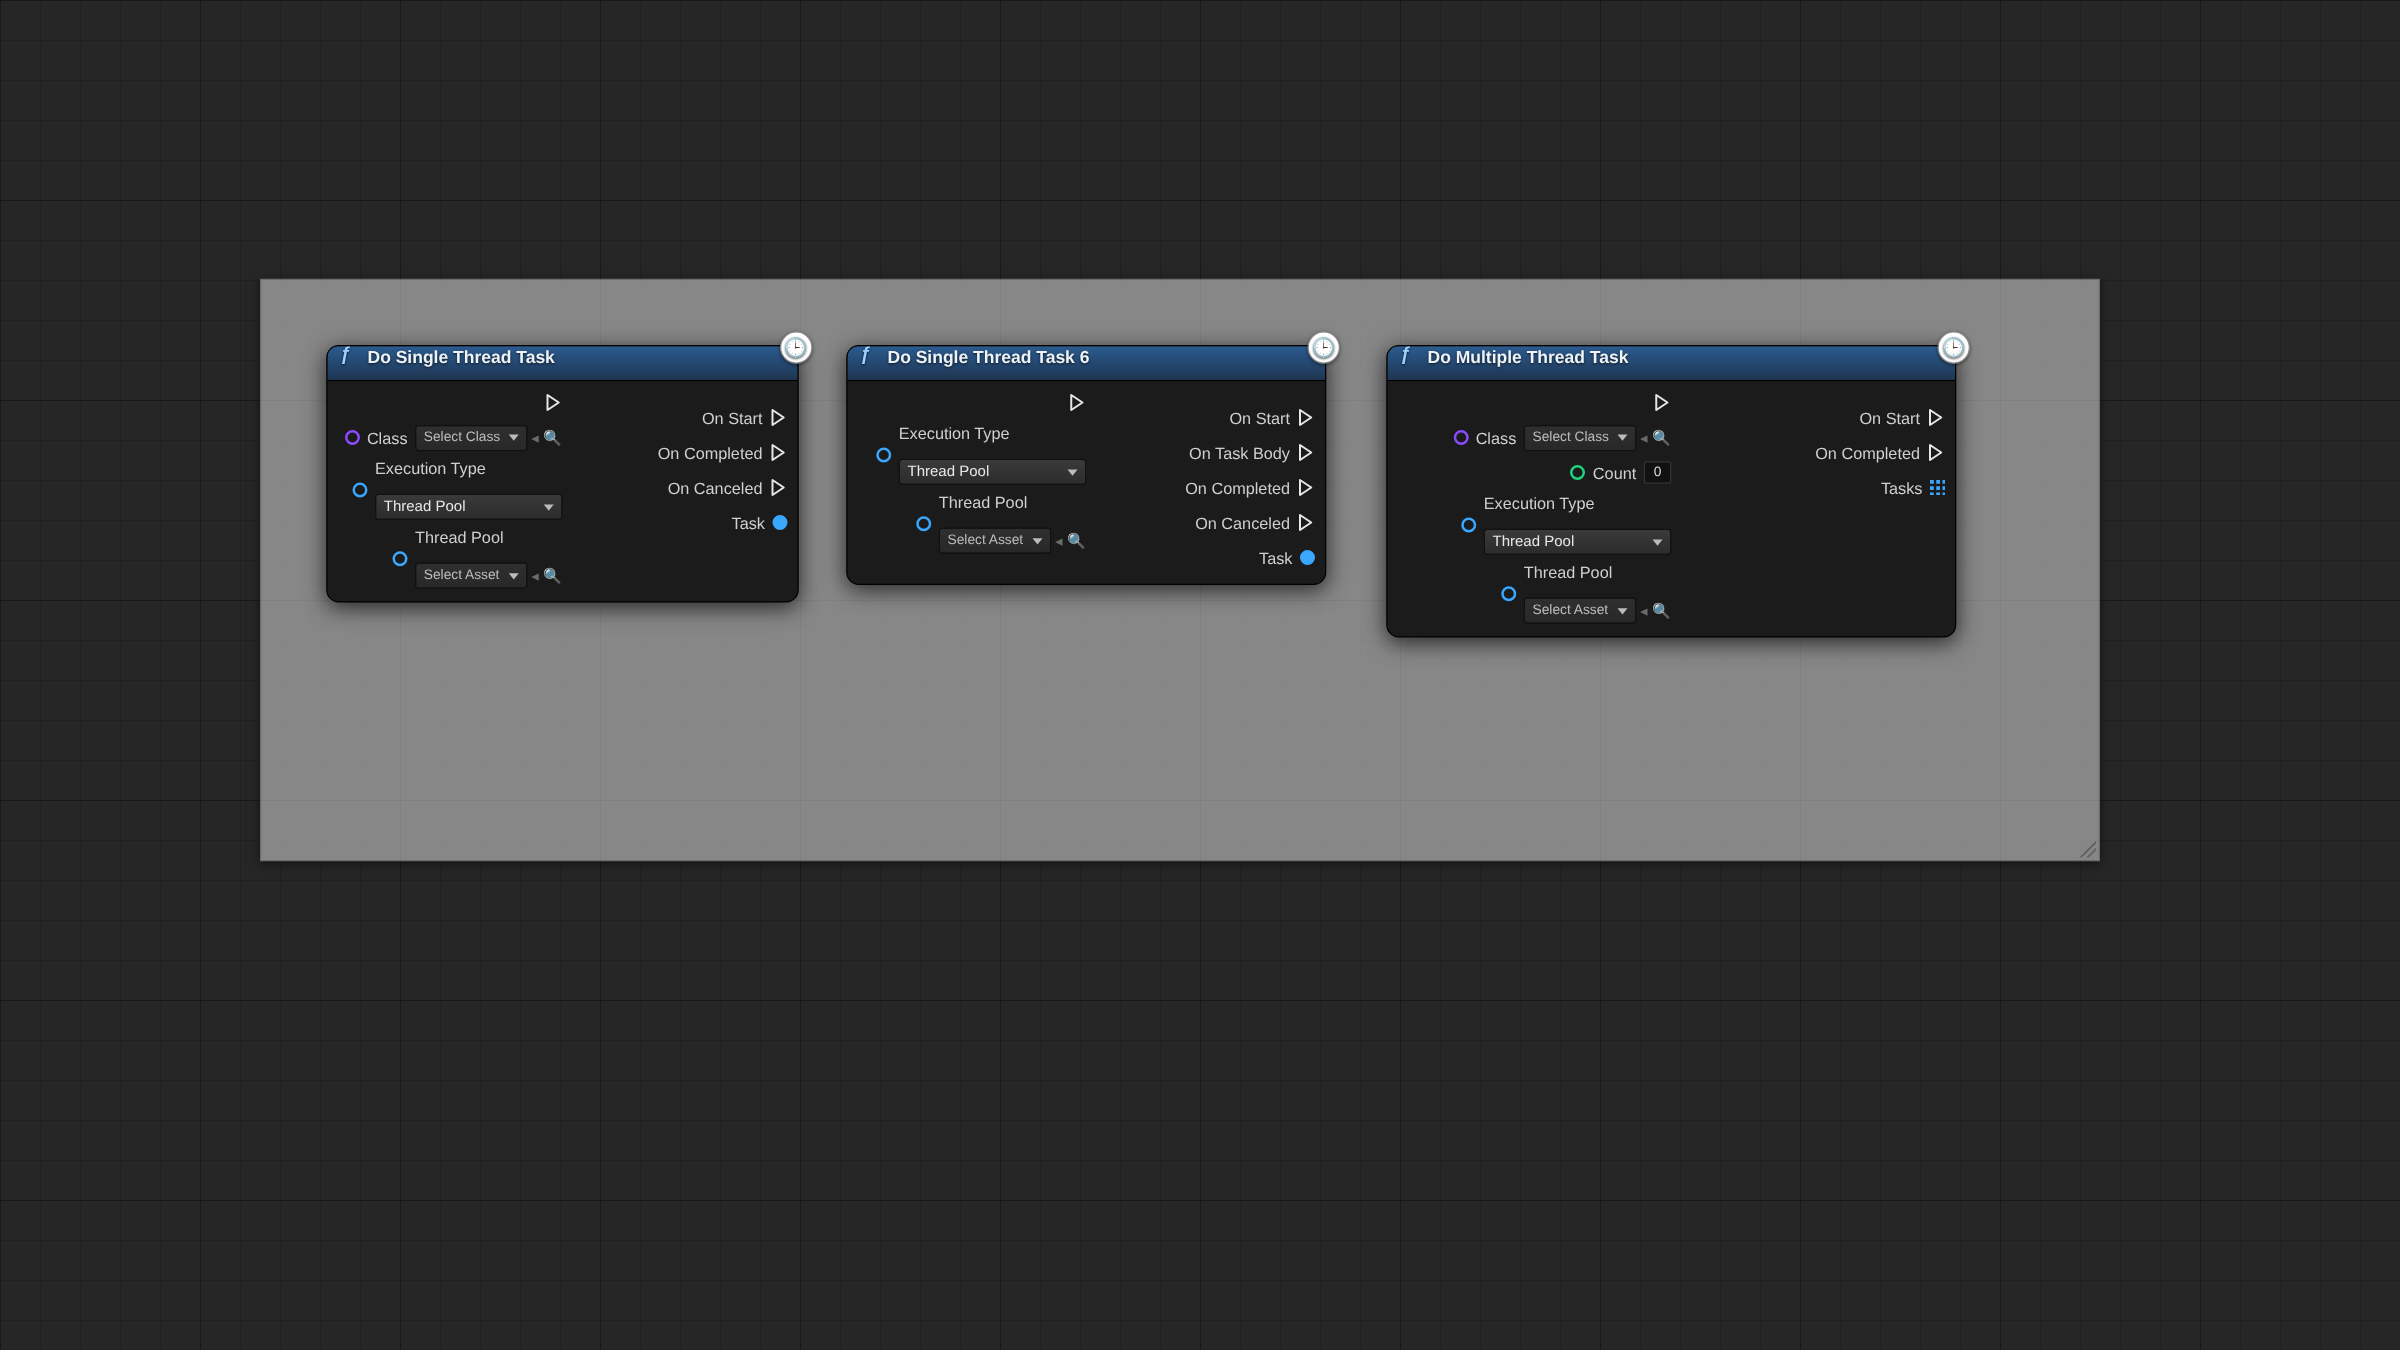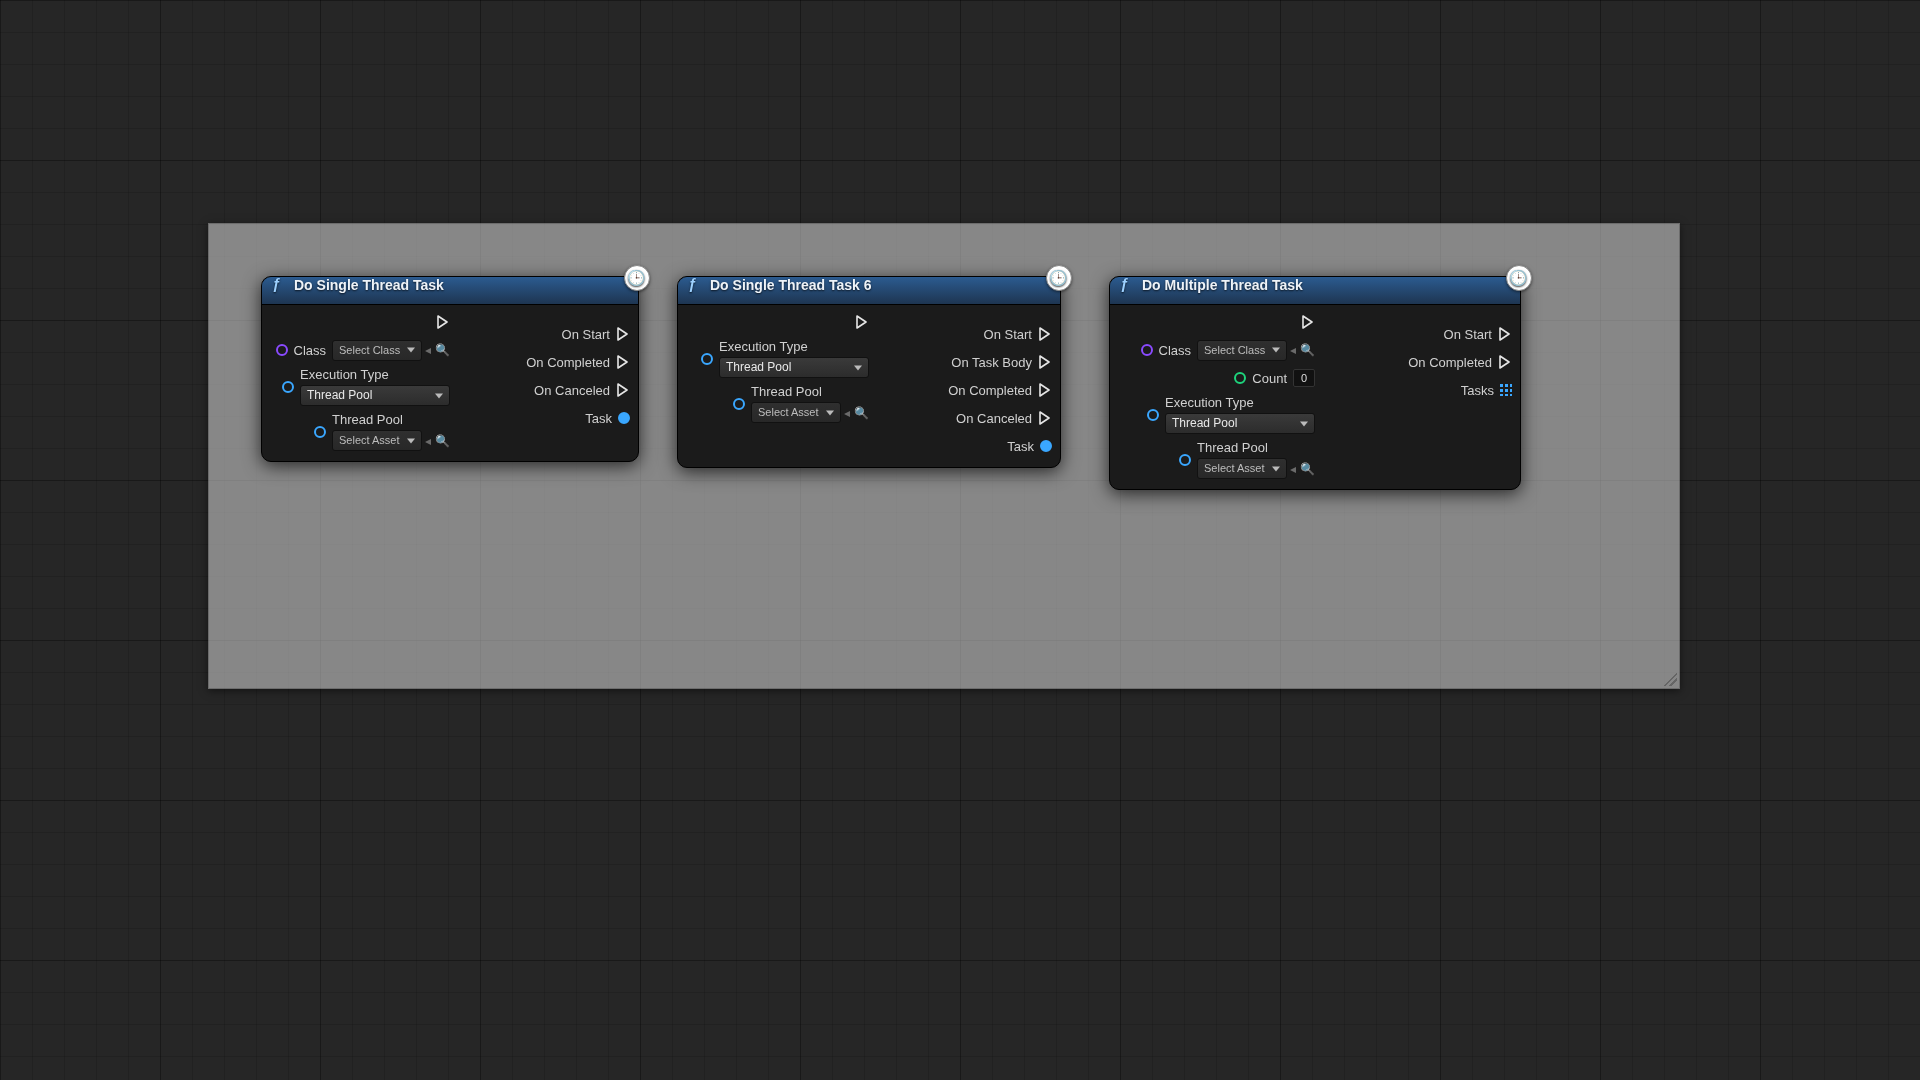--- a/index.html
+++ b/index.html
@@ -130,21 +130,21 @@
   }
   .picker-extras { display:flex; gap:4px; margin-left:3px; }
   .picker-extras span { color:#6a6a6a; font-size:12px; line-height:14px; }
 
   .int-box {
     width:22px; height:18px; background:#111; border:1px solid #333; border-radius:2px;
     color:#ddd; font-size:11px; text-align:center; line-height:16px;
   }
 
   .pin-label { white-space: nowrap; }
-  .stack { display:flex; flex-direction:column; gap:3px; }
+  .stack { display:flex; flex-direction:column; gap:13px; }
 </style>
 </head>
 <body>
 
 <div class="comment-box" style="left:208px; top:223px; width:1472px; height:466px;">
   <div class="comment-body" id="comment-body">
       <div class="node" style="left: 52px; top: 52px; width: 378px;">
         <div class="node-header">
           <span class="fn-icon"></span>
     <span>Do Single Thread Task</span>
@@ -292,21 +292,21 @@
               </span>
               <span class="pin-label">On Canceled</span>
             </div>
             <div class="pin-row right">
               <span class="pin-data object filled"></span>
               <span class="pin-label">Task</span>
             </div>
           </div>
         </div>
       </div>
-      <div class="node" style="left: 900px; top: 52px; width: 412px;">
+      <div class="node" style="left: 900px; top: 52px; width: 456px;">
         <div class="node-header">
           <span class="fn-icon"></span>
     <span>Do Multiple Thread Task</span>
     <span class="latent-badge">🕒</span>
         </div>
         <div class="node-body">
           <div class="col inputs">
             <div class="pin-row">
               <span class="pin-exec">
                 <svg width="14" height="14" viewBox="0 0 14 14">

